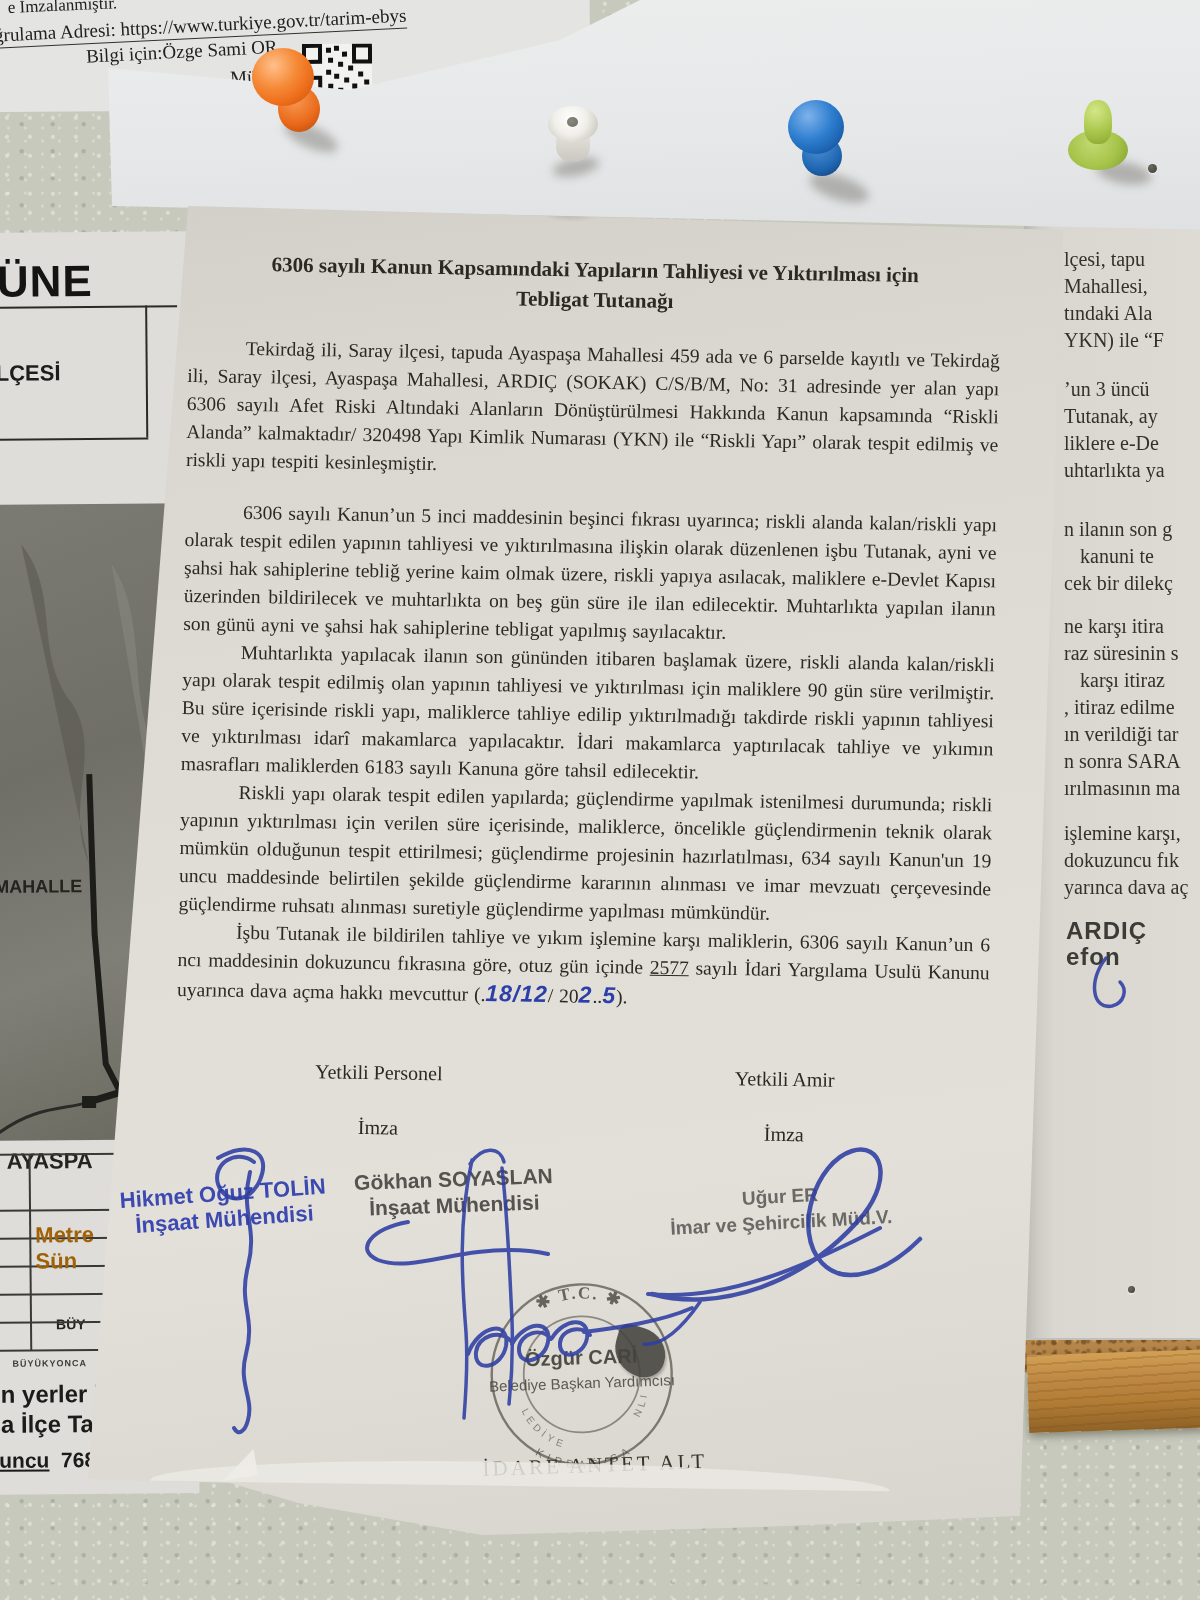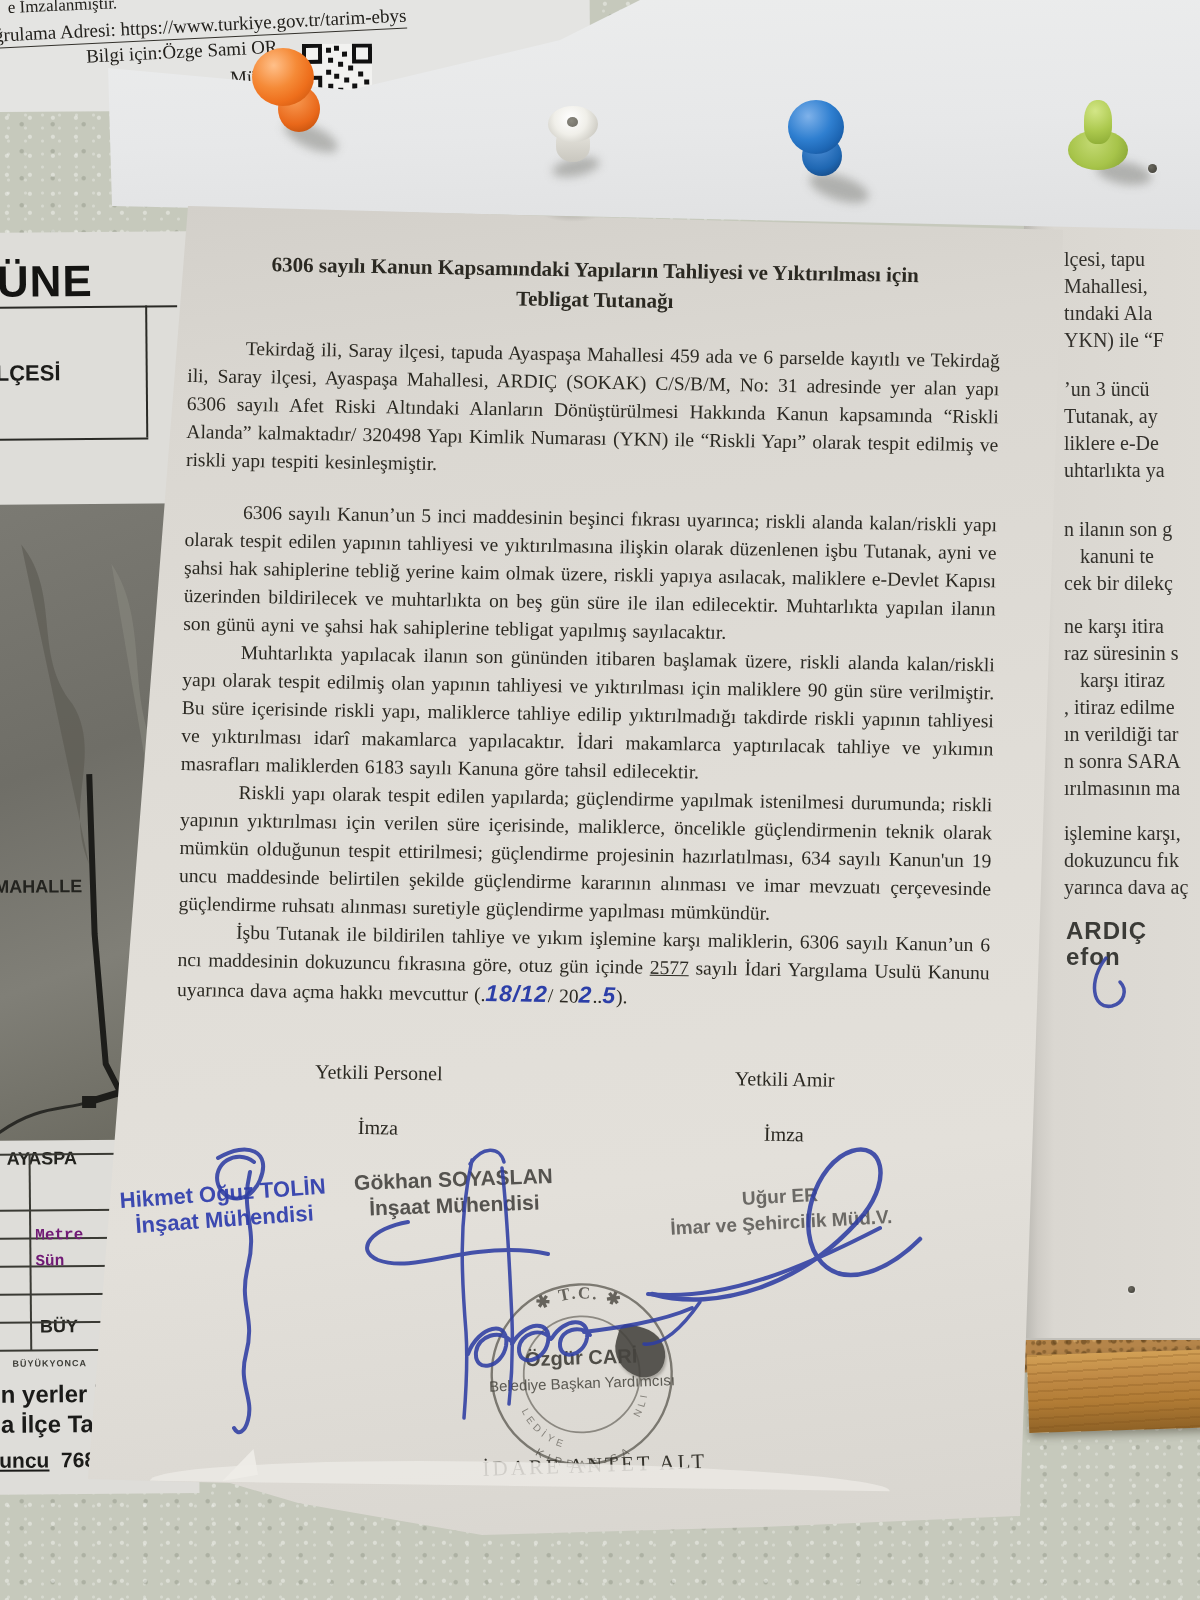--- a/index.html
+++ b/index.html
@@ -43,29 +43,29 @@
   #leftdoc{left:-6px;top:232px;width:200px;height:1262px;z-index:3;background:#deddd9;
     transform:rotate(-0.5deg);color:#23211d;font-family:"Liberation Sans",sans-serif;}
   #leftdoc .hdr{position:absolute;left:8px;top:24px;font-size:44px;font-weight:bold;letter-spacing:1px;color:#141412;}
   #leftdoc .hline1{position:absolute;left:0;top:74px;width:188px;height:2px;background:#2a2a26;}
   #leftdoc .vline1{position:absolute;left:156px;top:74px;width:2px;height:132px;background:#2a2a26;}
   #leftdoc .cell{position:absolute;left:6px;top:128px;font-size:22px;font-weight:bold;color:#1c1c1a;}
   #leftdoc .hline2{position:absolute;left:0;top:206px;width:158px;height:2px;background:#2a2a26;}
   #mapbox{position:absolute;left:0;top:272px;width:194px;height:636px;
     background:linear-gradient(160deg,#7b7a73 0%,#6f6e67 40%,#807f77 70%,#6a695f 100%);}
   #mapbox .ml1{position:absolute;left:0px;top:372px;font-size:18px;font-weight:bold;color:#23231f;}
-  #mapbox .ml2{position:absolute;left:10px;top:644px;font-size:18px;font-weight:bold;color:#23231f;}
-  #mapbox .ml3{position:absolute;left:42px;top:812px;font-size:18px;font-weight:bold;color:#23231f;}
+  #mapbox .ml2{position:absolute;left:10px;top:644px;font-size:22px;font-weight:bold;color:#23231f;}
+  #mapbox .ml3{position:absolute;left:58px;top:812px;font-size:14px;font-weight:bold;color:#23231f;}
   #mapbox .ml4{position:absolute;left:14px;top:854px;font-size:9px;font-weight:bold;color:#3e3e38;letter-spacing:1px;}
   #ltable{position:absolute;left:0;top:920px;width:160px;height:216px;}
   #leftdoc .f1{position:absolute;left:2px;top:1148px;font-size:24px;font-weight:bold;color:#1b1b19;}
   #leftdoc .f2{position:absolute;left:2px;top:1178px;font-size:24px;font-weight:bold;color:#1b1b19;}
   #leftdoc .f3{position:absolute;left:0px;top:1216px;font-size:21px;font-weight:bold;color:#1b1b19;}
   #leftdoc .f3 .ul{text-decoration:underline;}
-  #leftdoc .thdr{position:absolute;left:38px;top:990px;font-size:16px;font-weight:bold;color:#701a75;line-height:26px;font-family:Liberation Mono, monospace;}
+  #leftdoc .thdr{position:absolute;left:38px;top:990px;font-size:22px;font-weight:bold;color:#a16207;line-height:26px;}
   
   #rightdoc{left:1024px;top:204px;width:180px;height:1134px;z-index:3;
     background:linear-gradient(90deg,#b9b7b1 0,#cfccc6 14px,#dad7d1 30px,#dedbd5 100%);
     color:#33312c;font-size:20px;line-height:27px;font-family:"Liberation Serif",serif;
     border-bottom:2px solid #c2c0ba;}
   #rightdoc .rcol{position:absolute;left:40px;top:42px;width:150px;white-space:nowrap;}
   .rgap2{margin-top:22px;} .rgap3{margin-top:32px;} .rgap4{margin-top:16px;} .rgap5{margin-top:18px;}
   .rindent{padding-left:16px;}
   #rstamp{position:absolute;left:42px;top:714px;font-family:"Liberation Sans",sans-serif;
     font-weight:bold;color:#3b3b37;font-size:24px;line-height:26px;letter-spacing:1px;}

